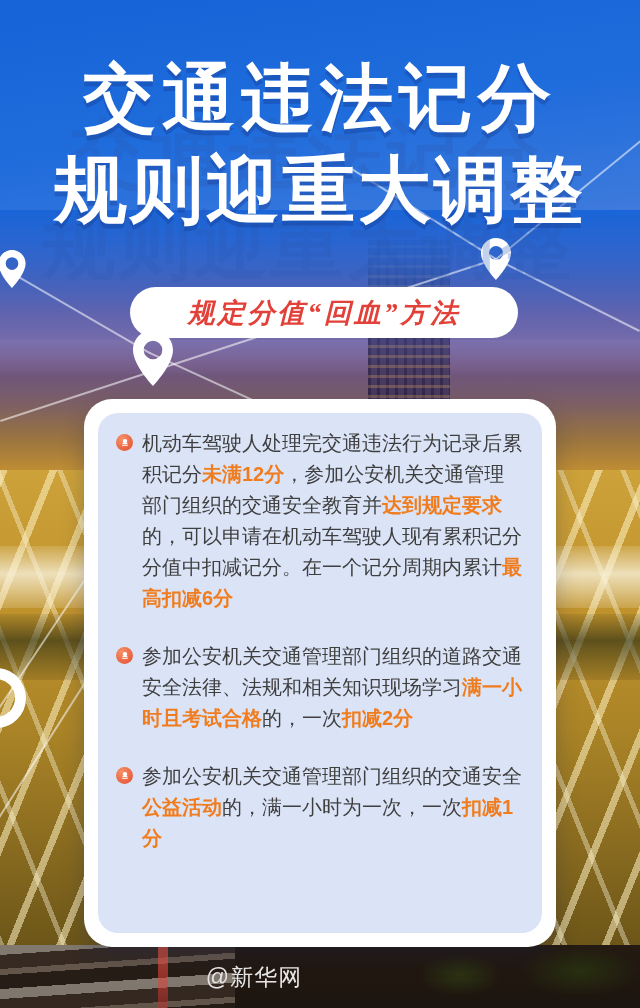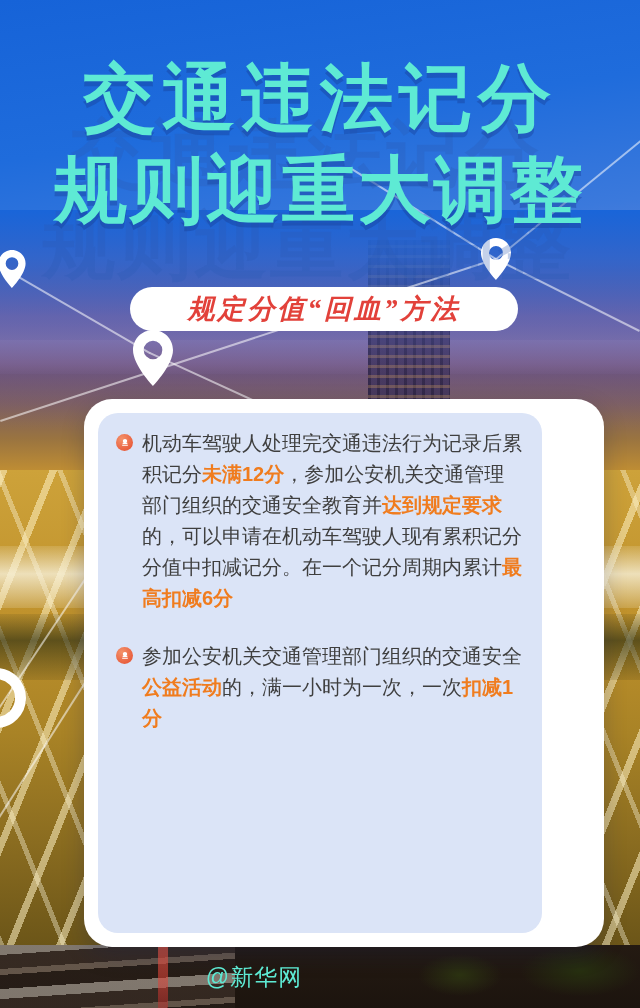--- a/index.html
+++ b/index.html
@@ -47,49 +47,49 @@
     background:linear-gradient(180deg,rgba(25,101,217,1) 0%,rgba(45,104,212,.85) 22%,rgba(80,100,195,.45) 48%,rgba(118,98,170,.15) 72%,rgba(0,0,0,0) 100%);}
 
   
   .cline{position:absolute;height:2px;background:rgba(255,255,255,.55);transform-origin:0 0;}
 
   
   .pin{position:absolute;}
   .ring{position:absolute;left:-34px;top:668px;width:38px;height:38px;border:11px solid #fff;border-radius:50%;}
 
   
-  .title{position:absolute;left:0;top:52px;width:640px;text-align:center;color:#5eead4;
+  .title{position:absolute;left:0;top:52px;width:640px;text-align:center;color:#ffffff;
     font-weight:900;font-size:73px;line-height:92px;letter-spacing:3px;
     font-family:"Liberation Sans","DejaVu Sans",sans-serif;
     text-shadow:0 5px 0 rgba(22,62,150,.40),-12px 56px 0 rgba(43,88,180,.28);}
   .title .l1{letter-spacing:6px;}
 
   
-  .banner{position:absolute;left:130px;top:287px;width:388px;height:44px;background:#fff;
+  .banner{position:absolute;left:130px;top:287px;width:388px;height:51px;background:#fff;
     border-radius:26px;display:flex;align-items:center;justify-content:center;}
   .banner span{color:#e2413a;font-size:27px;font-weight:bold;letter-spacing:3px;
     font-family:"Liberation Serif","DejaVu Serif",serif;font-style:italic;}
 
   
   .card{position:absolute;left:84px;top:399px;width:472px;height:548px;background:#fff;
-    border-radius:28px;box-shadow:0 8px 22px rgba(20,30,80,.25);padding-left:48px;}
+    border-radius:28px;box-shadow:0 8px 22px rgba(20,30,80,.25);}
   .panel{position:absolute;left:14px;top:14px;width:444px;height:520px;background:#dbe4f7;
     border-radius:20px;box-sizing:border-box;padding:15px 18px 14px 18px;}
   .item{display:flex;margin-bottom:27px;}
   .item:last-child{margin-bottom:12px;}
   .bullet{flex:0 0 26px;padding-top:6px;}
   .bullet .dot{width:17px;height:17px;border-radius:50%;
     background:radial-gradient(circle at 35% 30%,#f4926a 0%,#e9603f 70%,#dd4f33 100%);
     display:flex;align-items:center;justify-content:center;}
   .itext{width:403px;font-size:20px;line-height:31px;color:#3f3f3f;letter-spacing:0;
     font-family:"Liberation Sans","DejaVu Sans",sans-serif;}
   .itext .hl{color:#f07c1e;font-weight:bold;}
 
   
-  .watermark{position:absolute;left:0;top:962px;width:508px;text-align:center;color:#5eead4;
+  .watermark{position:absolute;left:0;top:962px;width:508px;text-align:center;color:#e5e5e5;
     font-size:23px;letter-spacing:1px;}
 </style>
 </head>
 <body>
 
 <div class="poster">
 
   <div class="header-grad"></div>
 
   <div class="photo">
@@ -145,20 +145,30 @@
       <div class="dot">
         <svg width="10" height="10" viewBox="0 0 12 12">
           <path fill="#ffffff" d="M6 1.2c-1.5 0-2.6 1-2.6 2.4 0 1 .6 1.7 1.2 2.2H3.2v1.4h5.6V5.8H7.4c.6-.5 1.2-1.2 1.2-2.2 0-1.4-1.1-2.4-2.6-2.4zM2.6 8.2h6.8v1.2H2.6z"></path>
         </svg>
       </div>
     </div>
     <div class="itext seg"><span>机动车驾驶人处理完交通违法行为记录后累积记分</span><span class="hl">未满12分</span><span>，参加公安机关交通管理部门组织的交通安全教育并</span><span class="hl">达到规定要求</span><span>的，可以申请在机动车驾驶人现有累积记分分值中扣减记分。在一个记分周期内累计</span><span class="hl">最高扣减6分</span></div>
   </div>
 
 
+  <div class="item">
+    <div class="bullet">
+      <div class="dot">
+        <svg width="10" height="10" viewBox="0 0 12 12">
+          <path fill="#ffffff" d="M6 1.2c-1.5 0-2.6 1-2.6 2.4 0 1 .6 1.7 1.2 2.2H3.2v1.4h5.6V5.8H7.4c.6-.5 1.2-1.2 1.2-2.2 0-1.4-1.1-2.4-2.6-2.4zM2.6 8.2h6.8v1.2H2.6z"></path>
+        </svg>
+      </div>
+    </div>
+    <div class="itext seg"><span>参加公安机关交通管理部门组织的道路交通安全法律、法规和相关知识现场学习</span><span class="hl">满一小时且考试合格</span><span>的，一次</span><span class="hl">扣减2分</span></div>
+  </div>
 
   <div class="item">
     <div class="bullet">
       <div class="dot">
         <svg width="10" height="10" viewBox="0 0 12 12">
           <path fill="#ffffff" d="M6 1.2c-1.5 0-2.6 1-2.6 2.4 0 1 .6 1.7 1.2 2.2H3.2v1.4h5.6V5.8H7.4c.6-.5 1.2-1.2 1.2-2.2 0-1.4-1.1-2.4-2.6-2.4zM2.6 8.2h6.8v1.2H2.6z"></path>
         </svg>
       </div>
     </div>
     <div class="itext seg"><span>参加公安机关交通管理部门组织的交通安全</span><span class="hl">公益活动</span><span>的，满一小时为一次，一次</span><span class="hl">扣减1分</span></div>

